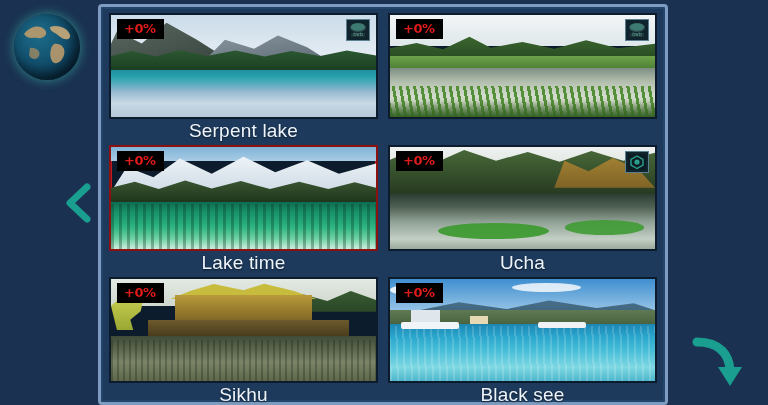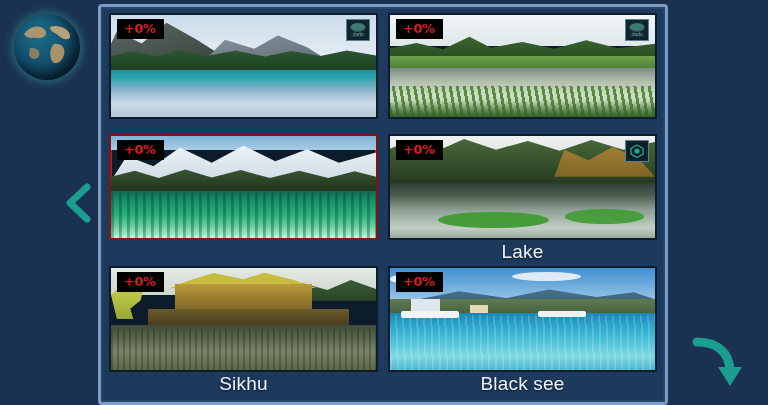--- a/index.html
+++ b/index.html
@@ -105,20 +105,21 @@
           <div class="badge">+0%</div>
           <div class="emblem">
             <svg viewBox="0 0 20 18">
                 <ellipse cx="10" cy="6.5" rx="8" ry="4.6" fill="#2f4f50"></ellipse>
                 <ellipse cx="10" cy="6" rx="7" ry="3.8" fill="#3d7a72"></ellipse>
                 <rect x="3" y="12" width="14" height="4" fill="#1d3638"></rect>
                 <text x="10" y="15.4" font-size="4.4" fill="#79b8ad" text-anchor="middle" font-family="DejaVu Sans">DVD</text>
               </svg>
           </div>
         </div>
+        <div class="caption">Serpent lake</div>
       </div>
 
       <div class="card">
         <div class="thumb">
           <div class="scene">
             <div class="sky-white"></div>
             <div class="veg" style="left:0;top:18%;width:100%;height:28%;background:linear-gradient(#3f6b33,#24471f);clip-path:polygon(0 100%,0 52%,10% 34%,20% 56%,30% 12%,38% 50%,50% 30%,62% 54%,74% 24%,86% 52%,100% 36%,100% 100%);"></div>
             <div class="veg" style="left:0;top:40%;width:100%;height:14%;background:linear-gradient(#6ea24a,#4a7c33);"></div>
             <div class="water" style="height:48%;background:linear-gradient(#7c8e83 0%,#b3bfae 28%,#d4ddcd 58%,#9fae96 100%);"></div>
             <div class="veg" style="left:0;bottom:0;width:100%;height:30%;background:repeating-linear-gradient(80deg,#4e8b31 0 3px,transparent 3px 7px);opacity:.95;"></div>
@@ -140,20 +141,21 @@
         <div class="thumb">
           <div class="scene">
             <div class="sky-blue" style="height:14%;background:linear-gradient(#7fb4d8,#a8cbe4);"></div>
             <div class="mtn" style="left:0;top:2%;width:100%;height:42%;background:linear-gradient(#f4f8fb,#cfdbe5);clip-path:polygon(0 100%,6% 42%,16% 66%,26% 22%,38% 58%,50% 18%,62% 54%,74% 26%,86% 58%,100% 34%,100% 100%);"></div>
             <div class="veg" style="left:0;top:28%;width:100%;height:30%;background:linear-gradient(#3f5c36,#1a2f17);clip-path:polygon(0 100%,0 40%,9% 20%,18% 44%,28% 16%,38% 42%,49% 18%,60% 44%,71% 20%,82% 44%,92% 22%,100% 40%,100% 100%);"></div>
             <div class="water" style="height:46%;background:linear-gradient(#0e6b52 0%,#17936a 22%,#2bb37f 52%,#6fd2a4 78%,#cfeede 100%);"></div>
             <div class="water" style="height:44%;background:repeating-linear-gradient(90deg,rgba(10,60,40,.35) 0 3px,transparent 3px 8px);"></div>
           </div>
           <div class="badge">+0%</div>
         </div>
+        <div class="caption">Lake time</div>
       </div>
 
       <div class="card">
         <div class="thumb">
           <div class="scene">
             <div class="sky-white" style="height:22%;background:linear-gradient(#eef1f0,#dfe6e0);"></div>
             <div class="veg" style="left:0;top:0;width:100%;height:48%;background:linear-gradient(#4a6b3a,#25381f);clip-path:polygon(0 100%,0 26%,8% 8%,18% 30%,28% 6%,40% 28%,52% 10%,64% 30%,76% 8%,88% 28%,100% 12%,100% 100%);"></div>
             <div class="veg" style="left:62%;top:6%;width:38%;height:34%;background:linear-gradient(#b78a34,#8e6a27);opacity:.85;clip-path:polygon(0 100%,10% 22%,34% 52%,58% 14%,84% 48%,100% 100%);"></div>
             <div class="water" style="height:54%;background:linear-gradient(#2c3d34 0%,#4c5d50 22%,#8fa094 50%,#c3cfc4 82%,#9aa99c 100%);"></div>
             <div class="veg" style="left:18%;bottom:10%;width:42%;height:16%;background:#3f9b33;border-radius:50%;opacity:.95;"></div>
@@ -161,21 +163,21 @@
           </div>
           <div class="badge">+0%</div>
           <div class="emblem">
             <svg viewBox="0 0 20 18">
                 <rect x="1" y="1" width="18" height="16" fill="#0b1d22"></rect>
                 <polygon points="10,3 16,6.5 16,12 10,15.5 4,12 4,6.5" fill="none" stroke="#2ba08f" stroke-width="1.4"></polygon>
                 <circle cx="10" cy="9" r="2.6" fill="#2ba08f"></circle>
               </svg>
           </div>
         </div>
-        <div class="caption">Lake</div>
+        <div class="caption">Ucha</div>
       </div>
 
       <div class="card">
         <div class="thumb">
           <div class="scene">
             <div class="sky-white" style="height:26%;background:linear-gradient(#e3e9e3,#cfd8cd);"></div>
             <div class="veg" style="right:0;top:6%;width:34%;height:26%;background:linear-gradient(#3c6136,#2a4727);clip-path:polygon(0 100%,18% 34%,46% 60%,72% 22%,100% 56%,100% 100%);"></div>
             <div class="veg" style="left:0;top:8%;width:28%;height:42%;background:linear-gradient(#d2d95a,#9aa832);clip-path:polygon(8% 100%,0 44%,18% 14%,44% 26%,40% 56%,26% 76%,30% 100%);"></div>
             <div class="mtn" style="left:22%;top:4%;width:56%;height:16%;background:#c7bc3e;clip-path:polygon(0 100%,14% 48%,30% 6%,50% 44%,64% 4%,84% 48%,100% 100%);"></div>
             <div class="mtn" style="left:24%;top:16%;width:52%;height:26%;background:linear-gradient(#b99a3a,#7d6424);"></div>

